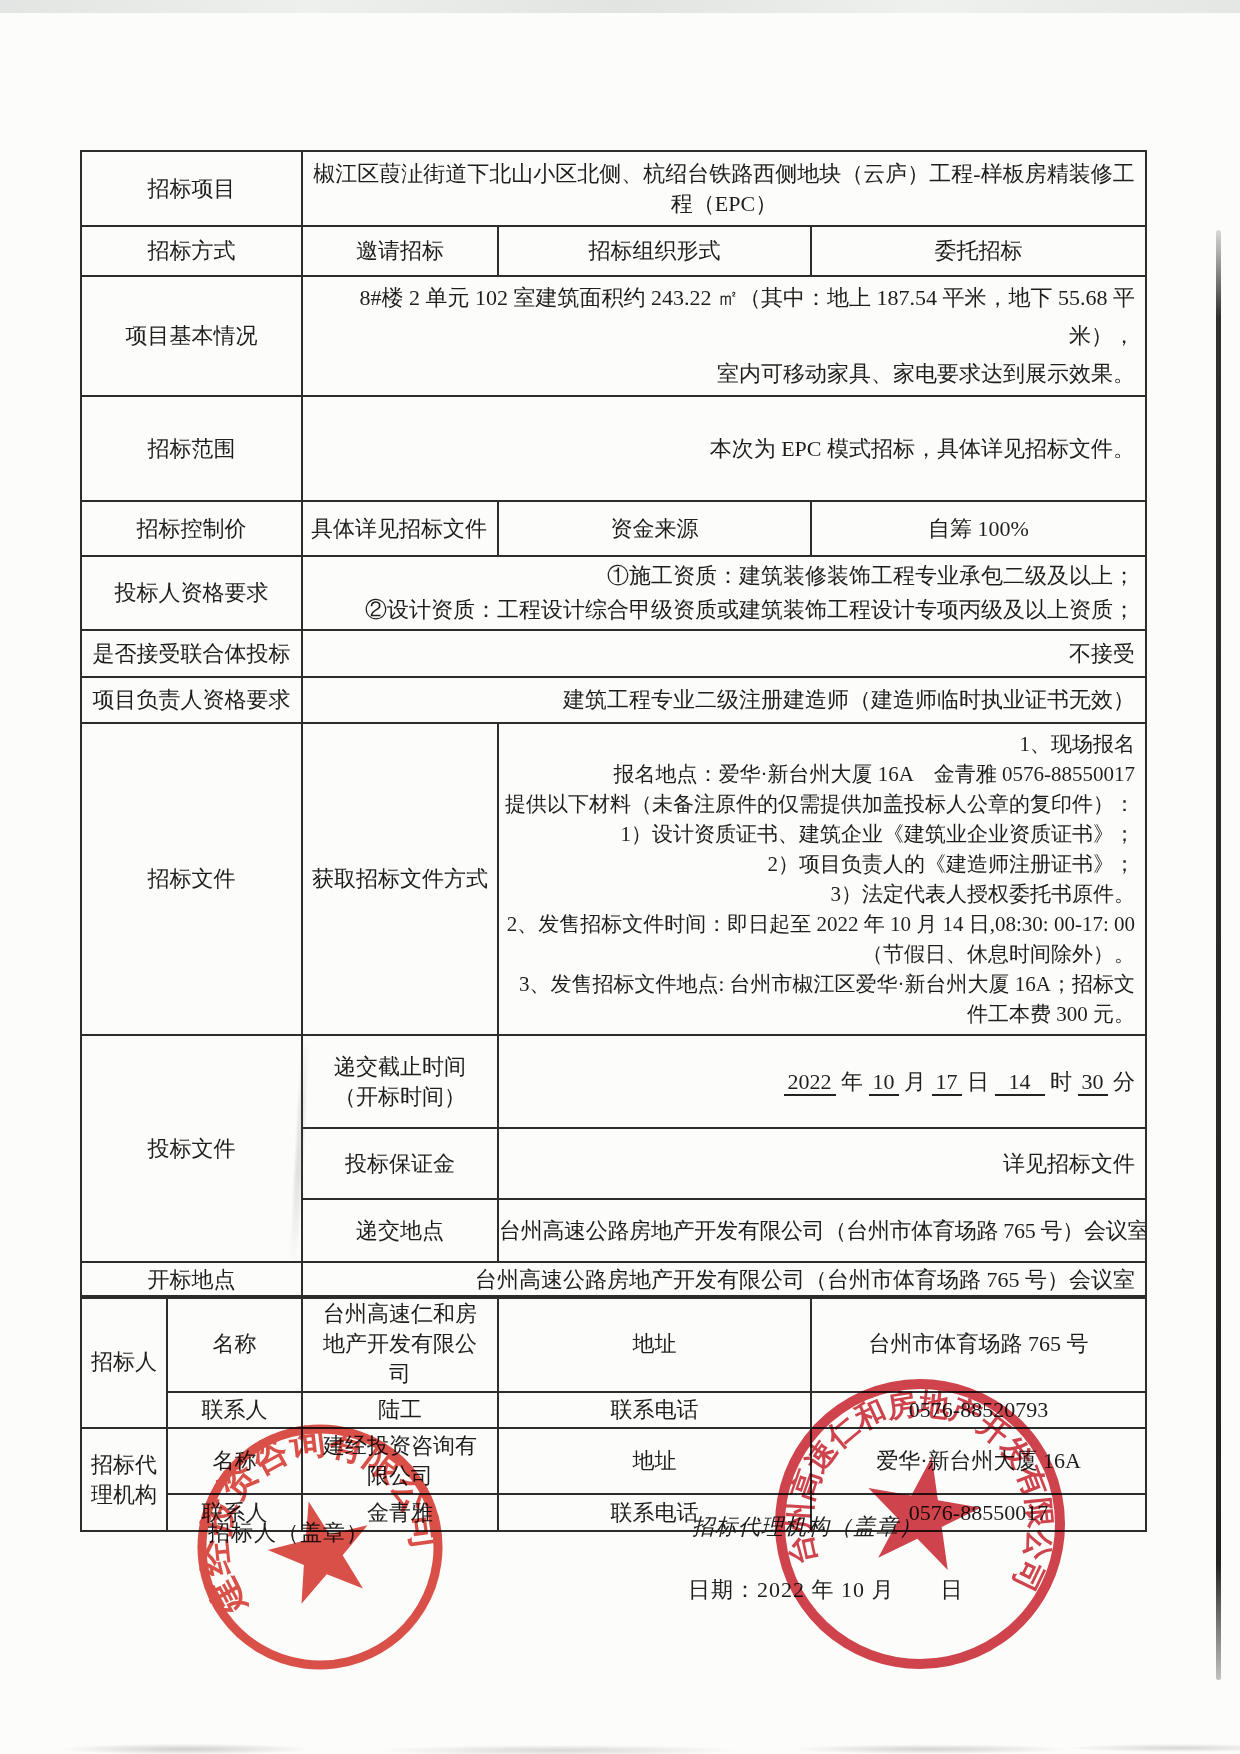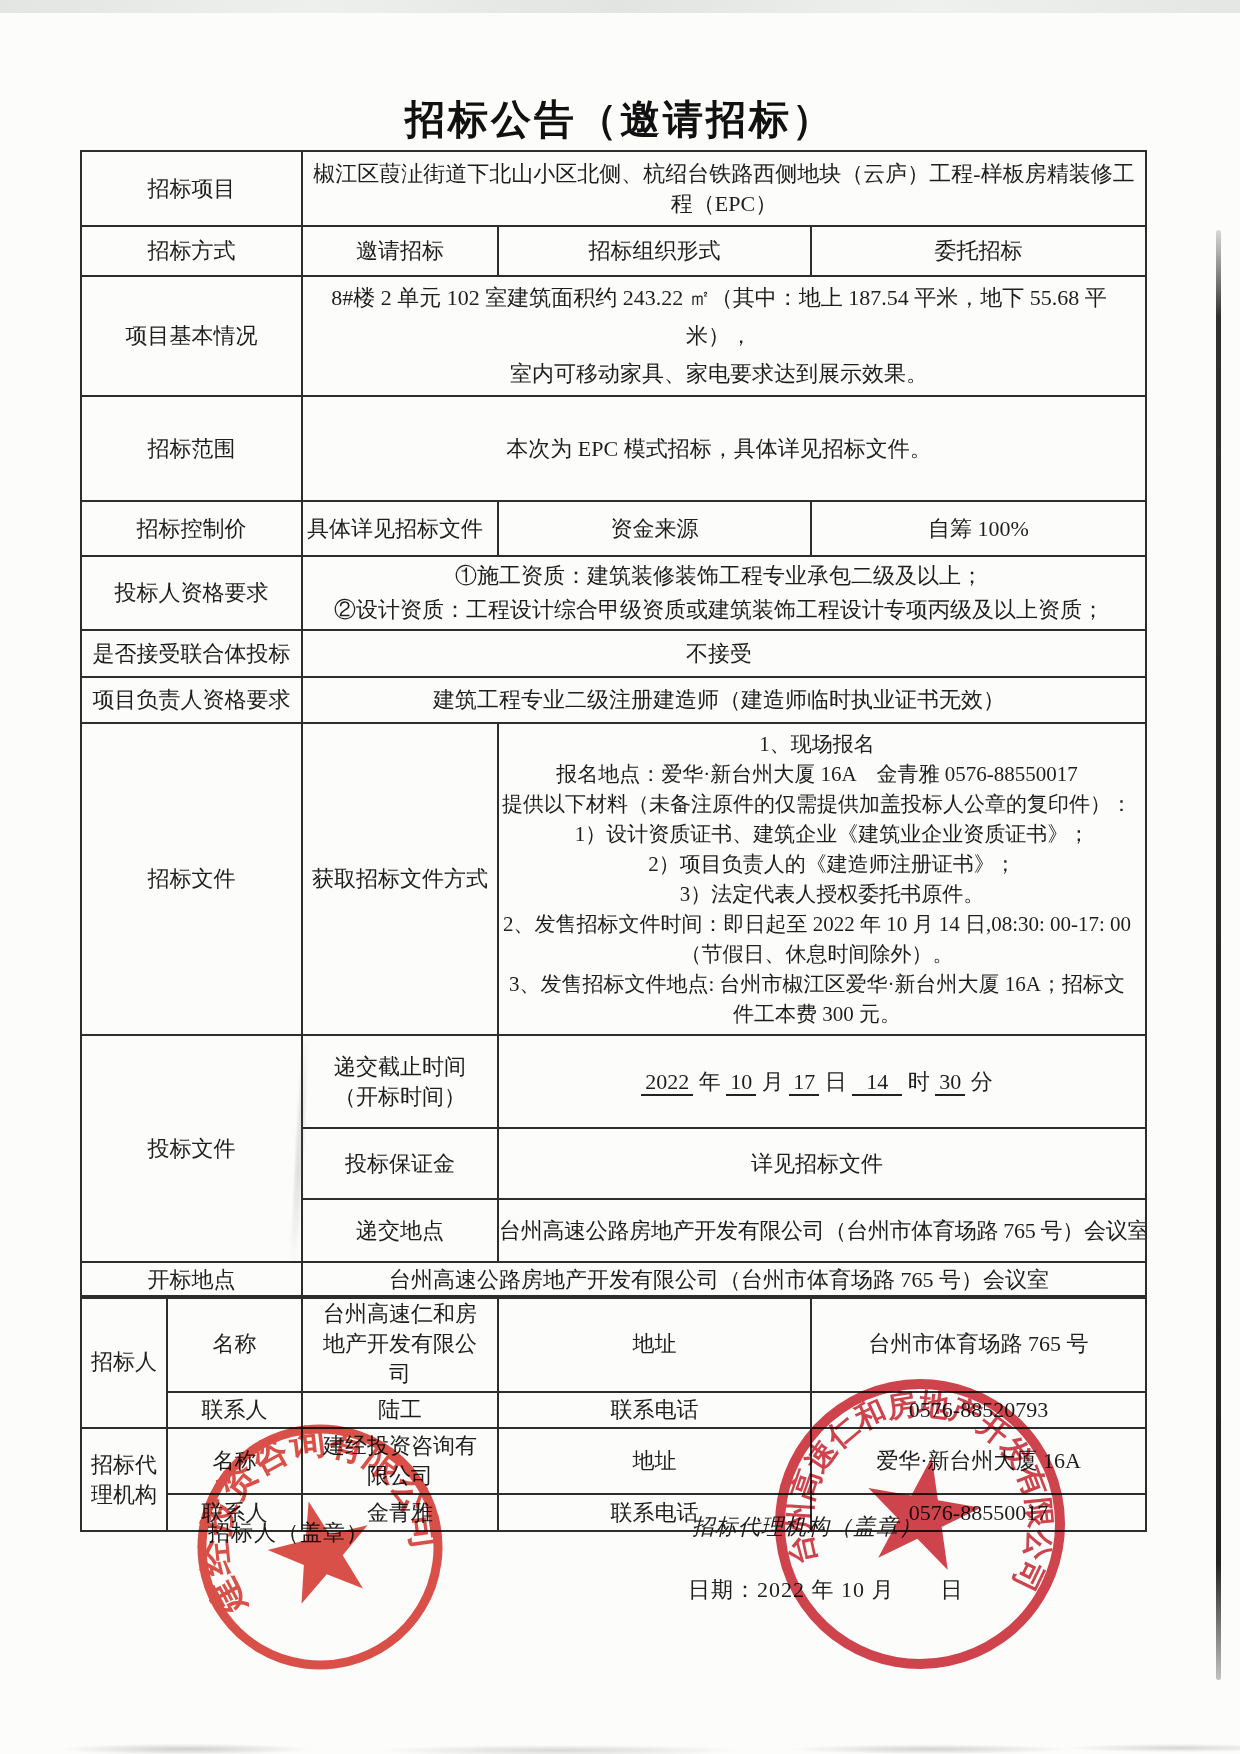--- a/index.html
+++ b/index.html
@@ -7,21 +7,21 @@
         font-family:"Liberation Serif","DejaVu Serif",serif;color:#222;overflow:hidden;}
   .title{position:absolute;top:92px;left:0;width:100%;text-align:center;
          font-size:40px;font-weight:bold;letter-spacing:3px;color:#111;}
   .tbl{border-collapse:collapse;table-layout:fixed;position:absolute;left:80px;background:transparent;}
   .tblA{top:150px;width:1065px;}
   .tblB{top:1295px;width:1065px;}
   .tbl td{border:2px solid #2d2d2d;font-size:22px;vertical-align:middle;
           padding:2px 10px;color:#1e1e1e;overflow:hidden;}
   td.lab{text-align:center;padding:2px 6px;}
   td.ctr{text-align:center;}
-  td.lft{text-align:center;padding-left:0;}
+  td.lft{text-align:right;padding-left:0;}
   .small{font-size:20px;white-space:nowrap;letter-spacing:-0.3px;}
   .docline{line-height:30px;font-size:21px;}
   .ind{padding-left:30px;}
   .qline{line-height:34px;}
   .bline{line-height:38px;}
   .u{border-bottom:2px solid #222;padding:0 4px;}
   .hourpad{padding:0 14px;}
   .footnote{position:absolute;font-size:22px;color:#1e1e1e;letter-spacing:1px;}
   .stamp{position:absolute;mix-blend-mode:multiply;}
   .scan-top{position:absolute;left:0;top:0;width:100%;height:13px;opacity:.5;
@@ -39,21 +39,20 @@
      background:linear-gradient(180deg,transparent,rgba(90,90,90,.12) 30%,rgba(90,90,90,.16) 60%,transparent);
      filter:blur(1px);}
 </style>
 </head>
 <body>
 
 <div class="page">
 
   <div class="scan-top"></div>
 
-  <div class="title">招标公告（邀请招标）</div>
 
   <table class="tbl tblA">
     <colgroup>
         <col style="width:221px">
         <col style="width:196px">
         <col style="width:313px">
         <col style="width:335px">
       </colgroup>
     <tbody>
         <tr style="height:75px">

